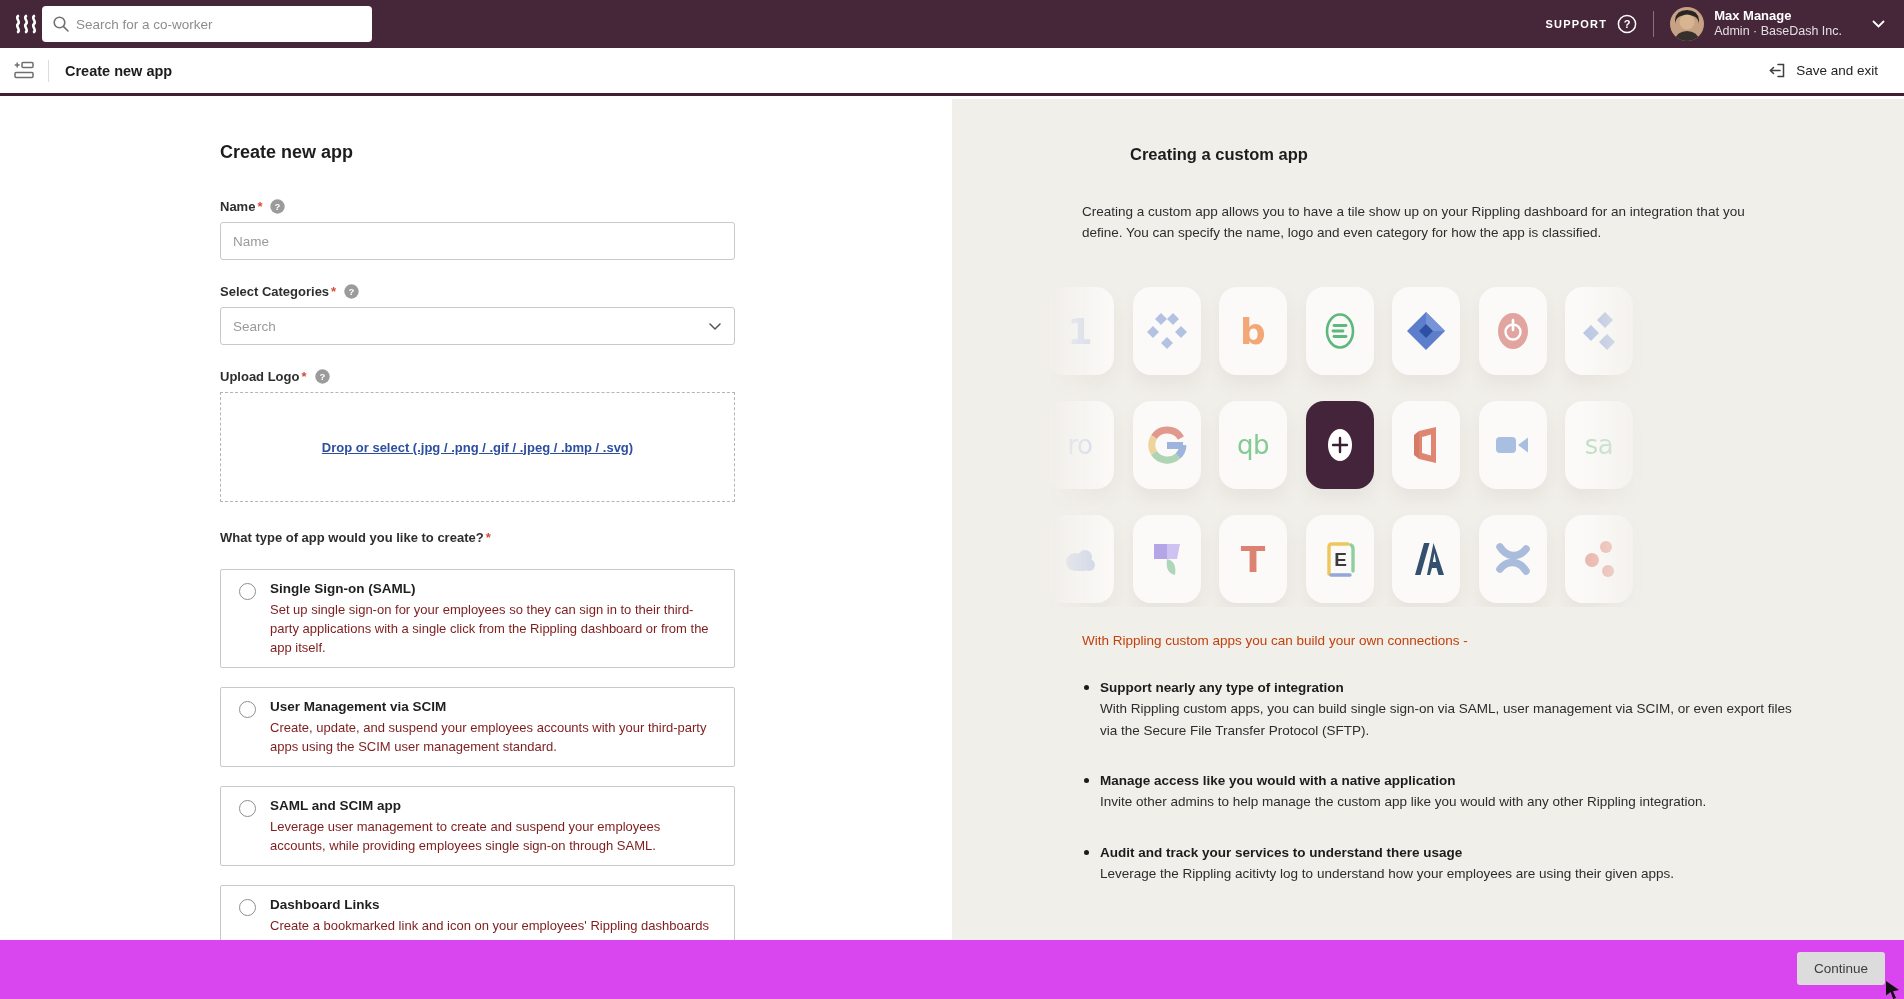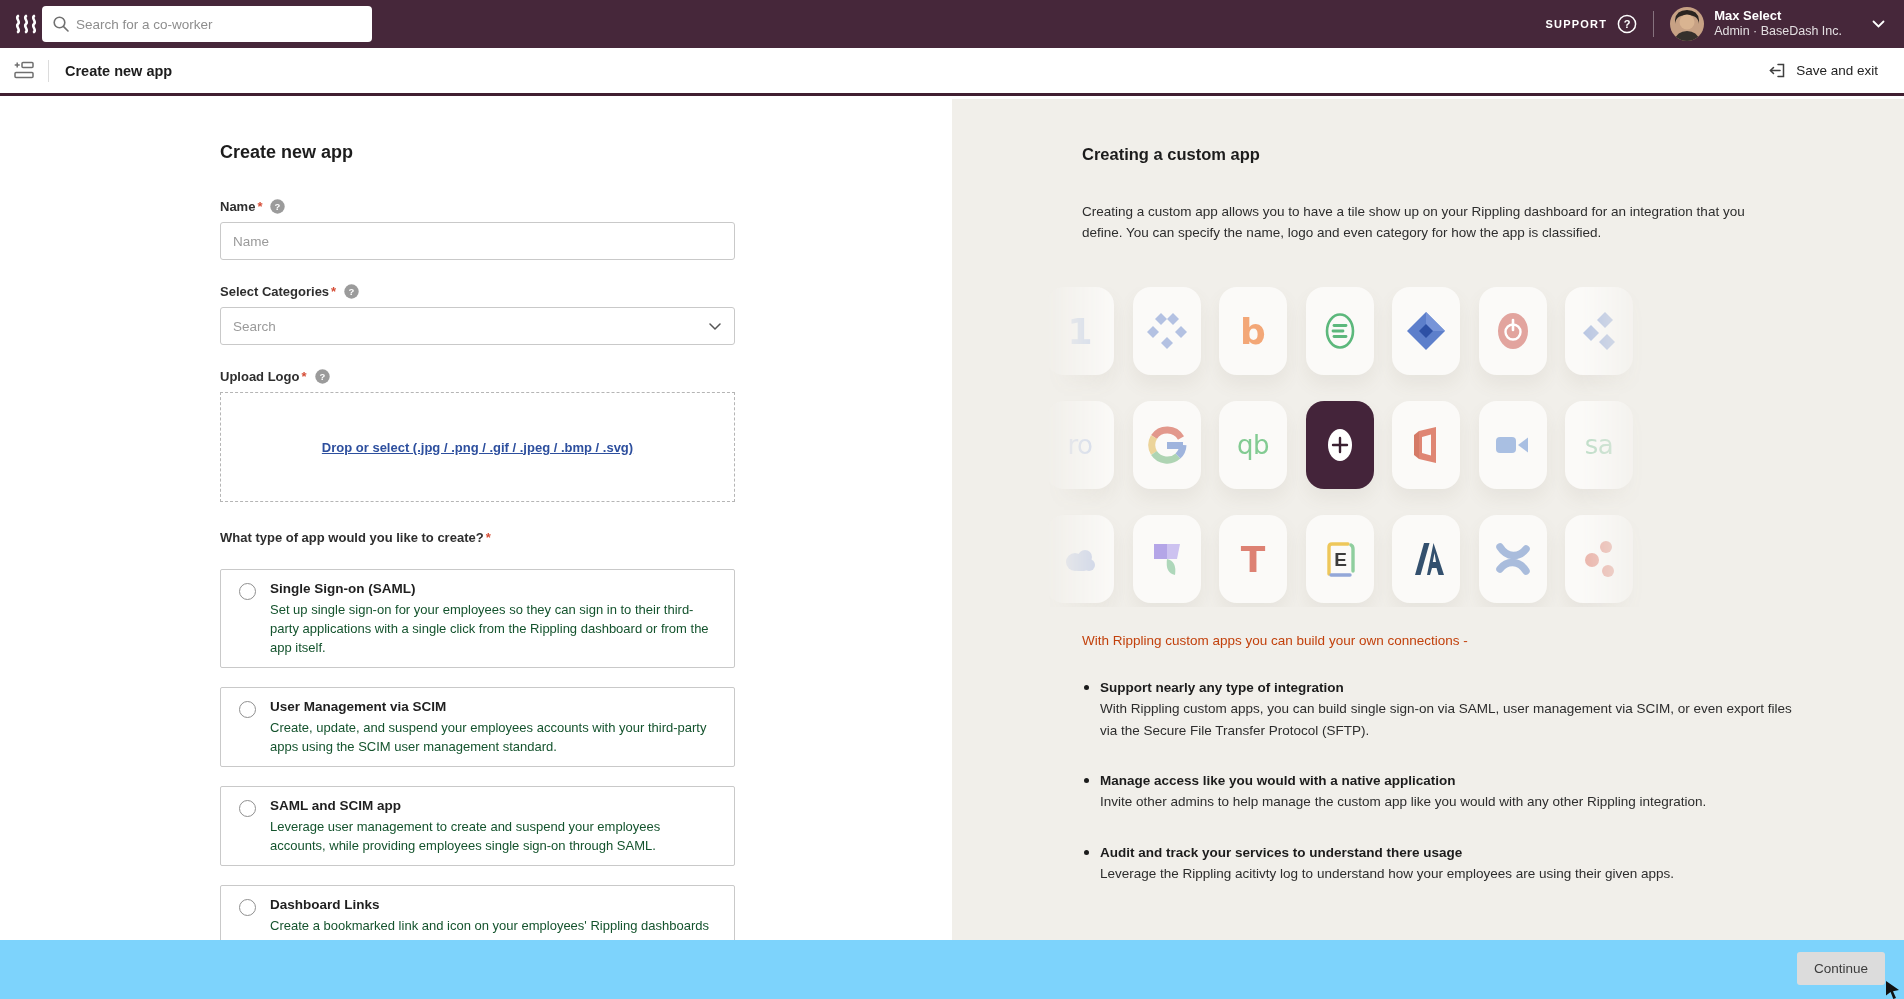--- a/index.html
+++ b/index.html
@@ -48,40 +48,40 @@
   .field-gap { height:24px; }
   .select-wrap { position:relative; width:515px; height:38px; }
   .select-wrap input { width:100%; height:100%; }
   .select-chevron { position:absolute; right:14px; top:16px; }
   .dropzone { width:515px; height:110px; border:1px dashed #b5b5b5; display:flex; align-items:center; justify-content:center; background:#fff;text-align:right; }
   .dropzone a { font-size:13px; font-weight:600; color:#2d4f9e; text-decoration:underline; }
   .type-label-row { margin-top:28px; margin-bottom:24px; }
   .option-card { width:515px; border:1px solid #c9c9c9; border-radius:2px; background:#fff; display:flex; padding:10px 14px 10px 14px; margin-bottom:19px; cursor:pointer; }
   .radio { width:17px; height:17px; border:1.5px solid #8f8f8f; border-radius:50%; background:#fff; flex:0 0 auto; margin:3px 14px 0 4px; }
   .option-title { font-size:13.5px; font-weight:bold; color:#1f1f1f; line-height:17px; margin-bottom:3px; }
-  .option-desc { font-size:13px; color:#14532d; line-height:19px; width:445px; }
+  .option-desc { font-size:13px; color:#7f1d1d; line-height:19px; width:445px; }
 
   
   .panel { padding:46px 0 0 130px; }
-  .panel-heading { font-size:16.5px; font-weight:bold; color:#1c1c1c; margin-bottom:37px; }
+  .panel-heading { font-size:16.5px; font-weight:bold; color:#1c1c1c; margin-bottom:37px;margin-left:48px; }
   .panel-intro { font-size:13.5px; color:#2d2d2d; line-height:21px; width:680px; }
   .tile-grid { position:relative; margin-left:-36px; margin-top:44px; width:612px; height:320px;
     -webkit-mask-image:linear-gradient(to right, transparent 0, #000 72px, #000 calc(100% - 78px), transparent 100%);
     mask-image:linear-gradient(to right, transparent 0, #000 72px, #000 calc(100% - 78px), transparent 100%); }
   .tile { position:absolute; width:68px; height:88px; border-radius:18px; background:#fbfaf8; box-shadow:0 10px 18px rgba(120,100,80,.08); display:flex; align-items:center; justify-content:center; }
   .tile-letter { font-size:36px; font-weight:bold; font-family:"DejaVu Sans","Liberation Sans",sans-serif; }
   .tile-letter.two { font-size:26px; font-weight:500; letter-spacing:-0.5px; }
   .connections-line { margin-top:26px; font-size:13.5px; color:#c2410c; }
   .bullet-list { margin-top:26px; width:710px; list-style:disc; padding-left:18px; }
   .bullet-list li { margin-bottom:14px; color:#1c1c1c;margin-top:29px; }
   .bullet-title { font-size:13.5px; font-weight:bold; color:#1c1c1c; line-height:21px; }
   .bullet-desc { font-size:13.5px; color:#2d2d2d; line-height:21.5px; }
 
   
-  .footer { position:absolute; left:0; top:940px; width:1904px; height:59px; background:#7dd3fc; }
+  .footer { position:absolute; left:0; top:940px; width:1904px; height:59px; background:#d946ef; }
   .continue-btn { position:absolute; right:19px; top:12px; width:88px; height:33px; background:#dcdcdc; border:none; border-radius:3px; font-size:13.5px; color:#3c3c3c; font-family:"Liberation Sans",sans-serif; cursor:default; }
   .cursor { position:absolute; left:1886px; top:981px; }
 </style>
 </head>
 <body>
 
 <div class="topbar">
   <svg class="logo" viewBox="0 0 30 30">
     <g fill="none" stroke="#fff" stroke-width="2.6" stroke-linecap="round">
       <path d="M6 7 c-3 2.5 3 5.5 0 8 c-3 2.5 3 5.5 0 8"></path>
@@ -105,21 +105,21 @@
     <div class="topbar-divider"></div>
     <div class="avatar">
       <svg width="34" height="34" viewBox="0 0 34 34">
         <rect width="34" height="34" fill="#c7a184"></rect>
         <path d="M5 13 Q6 3 17 3 Q28 3 29 13 L29 18 Q29 8 17 8 Q5 8 5 18 Z" fill="#2a2420"></path>
         <circle cx="17" cy="15" r="7.5" fill="#d9b491"></circle>
         <path d="M4 34 Q7 24 17 24 Q27 24 30 34 Z" fill="#35302c"></path>
       </svg>
     </div>
     <div class="userblock">
-      <div class="user-name">Max Select</div>
+      <div class="user-name">Max Manage</div>
       <div class="user-role">Admin · BaseDash Inc.</div>
     </div>
     <svg class="topbar-chevron" width="13" height="8" viewBox="0 0 13 8">
       <path d="M1.5 1.5 L6.5 6.5 L11.5 1.5" fill="none" stroke="#fff" stroke-width="1.8" stroke-linecap="round"></path>
     </svg>
   </div>
 </div>
 
 <div class="subheader">
   <svg class="sub-icon" width="20" height="20" viewBox="0 0 20 20">

